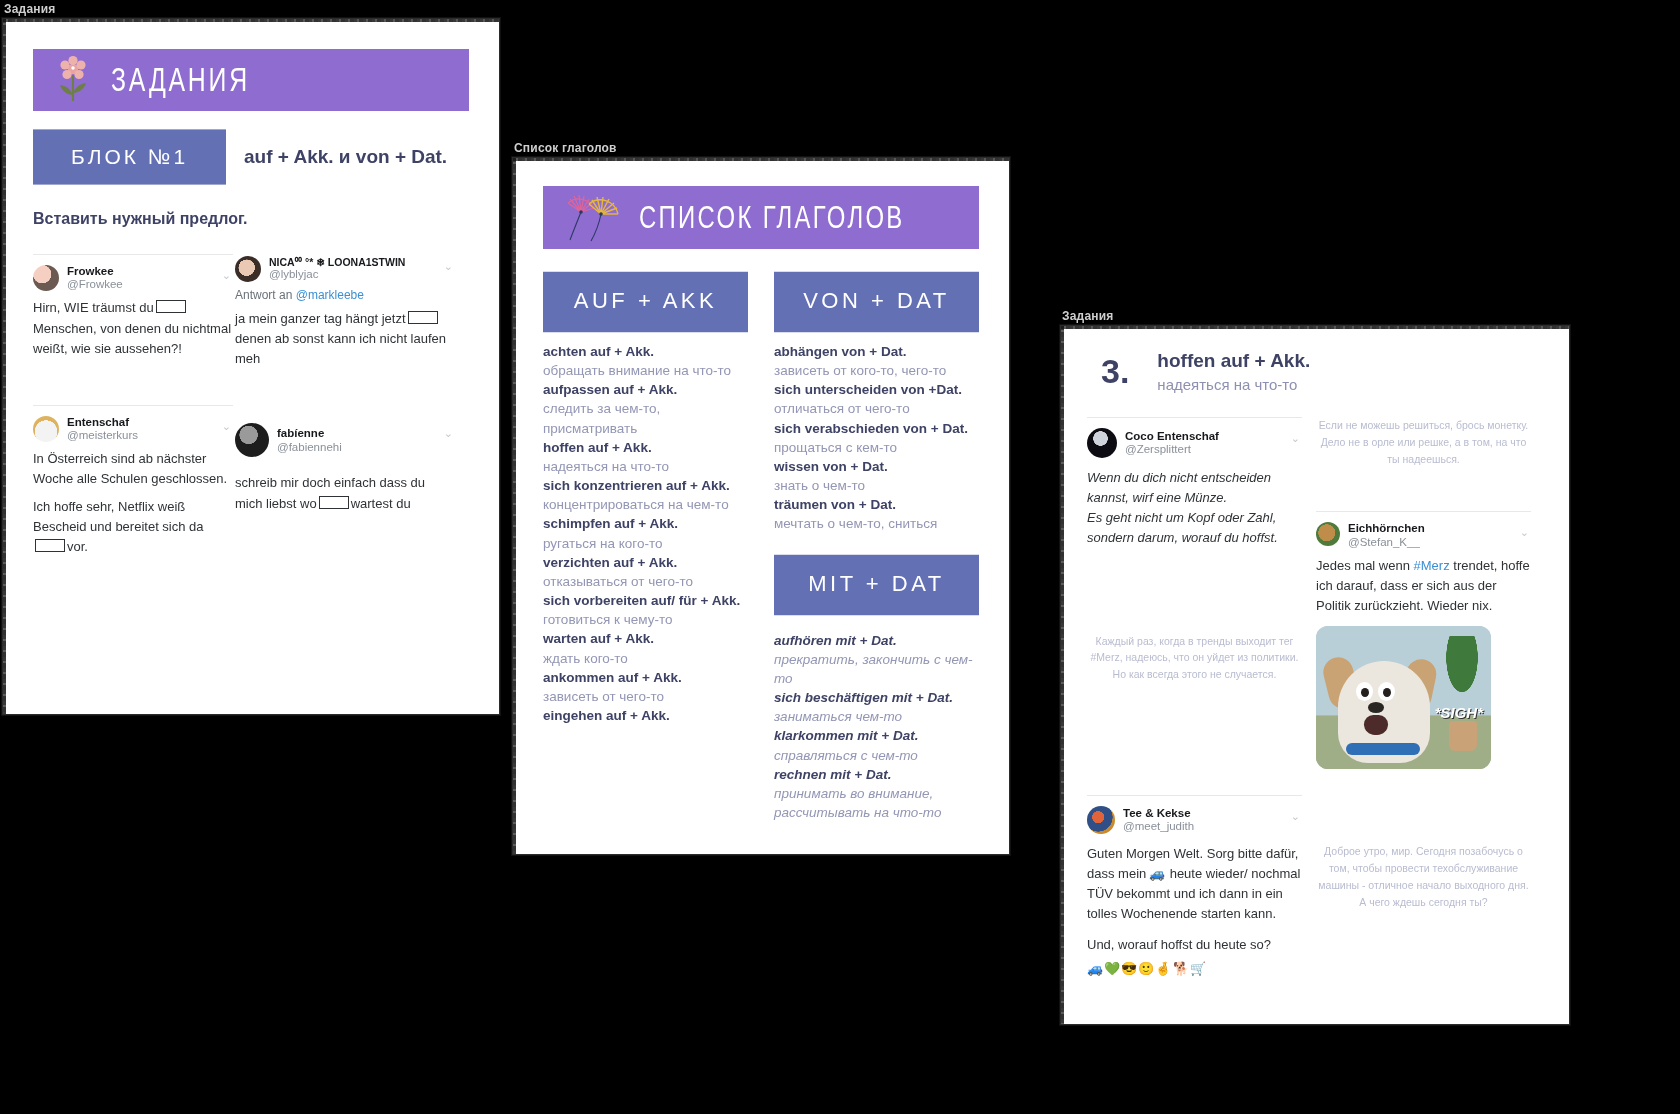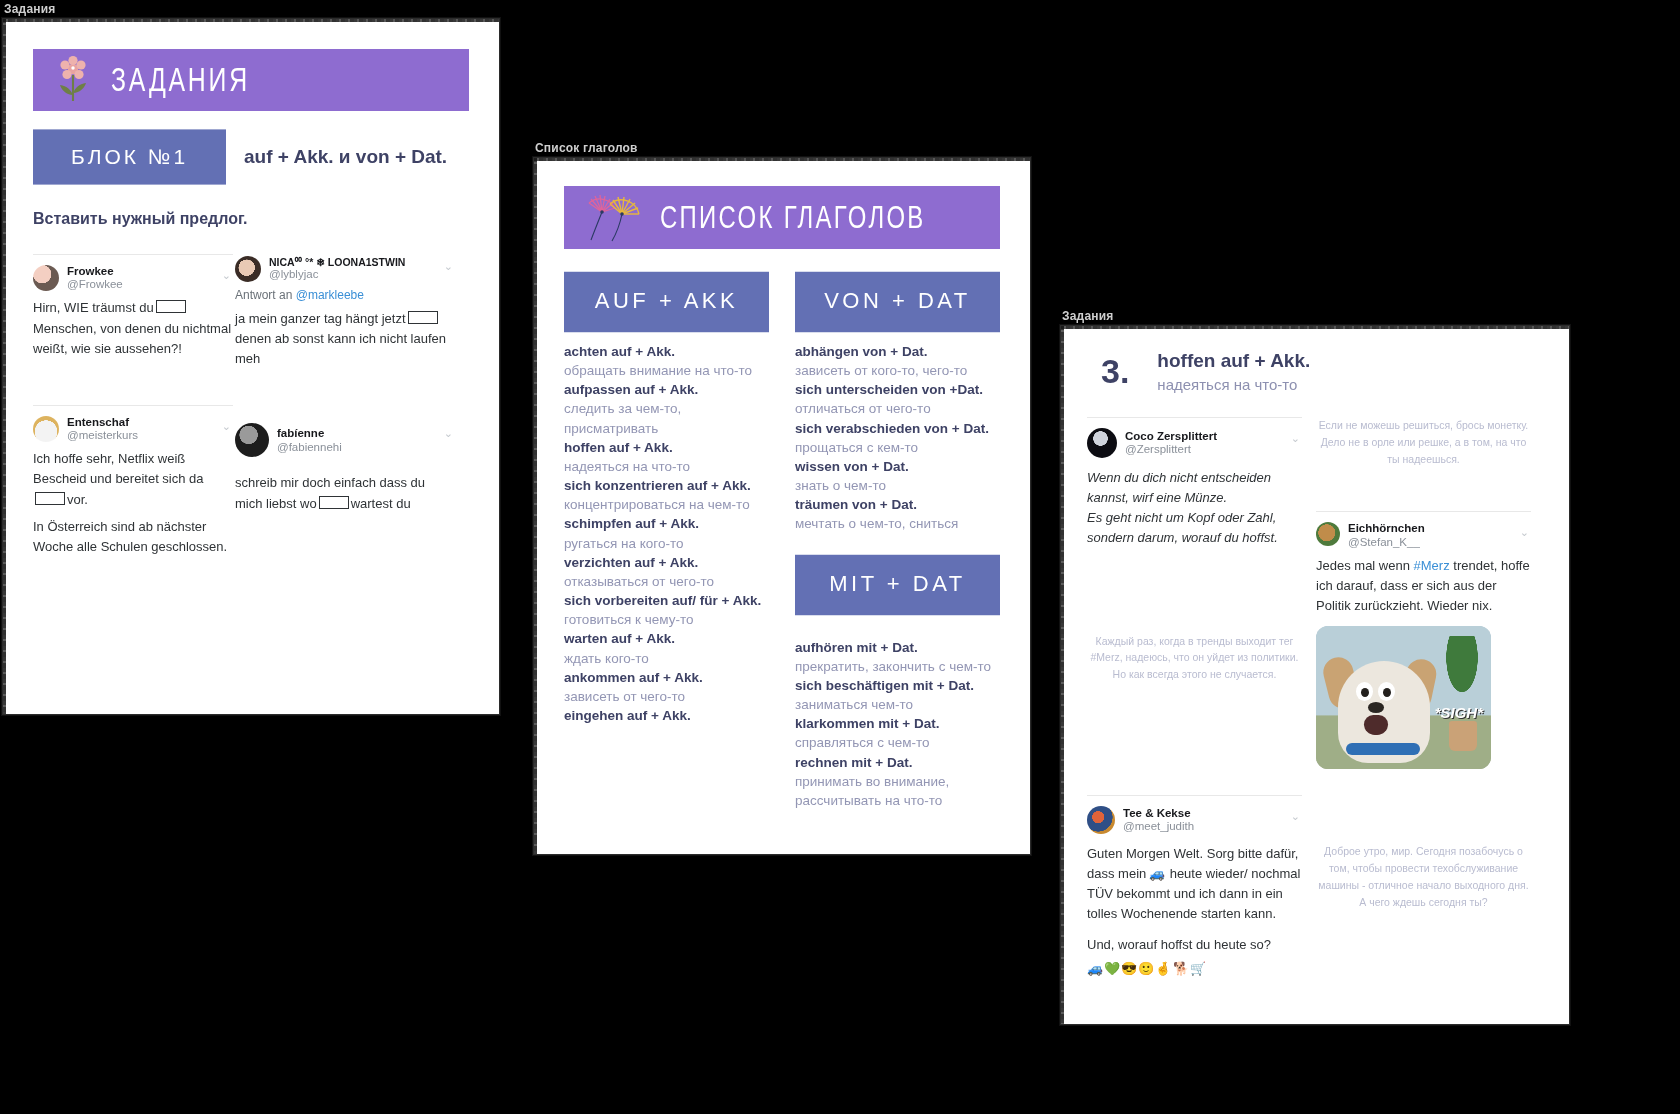--- a/index.html
+++ b/index.html
@@ -188,24 +188,24 @@
 
             <div class="tw" style="margin-top:38px;">
               <div class="tw-head">
                 <div class="avatar av-duck"></div>
                 <div class="tw-names">
                   <div class="tw-name">Entenschaf</div>
                   <div class="tw-handle">@meisterkurs</div>
                 </div>
                 <div class="chev">⌄</div>
               </div>
+              <div class="tw-body">In Österreich sind ab nächster Woche alle Schulen geschlossen.</div>
               <div class="tw-body">
                 <span>Ich hoffe sehr, Netflix weiß Bescheid und bereitet sich da</span><span class="blank"></span><span>vor.</span>
               </div>
-              <div class="tw-body">In Österreich sind ab nächster Woche alle Schulen geschlossen.</div>
             </div>
           </div>
 
           <div style="width:220px;">
             <div class="tw noline" style="margin-top:-8px;">
               <div class="tw-head">
                 <div class="avatar av-kpop"></div>
                 <div class="tw-names">
                   <div class="tw-name" style="font-size:10.5px;">NICA⁰⁰ °* ❄ LOONA1STWIN</div>
                   <div class="tw-handle">@lyblyjac</div>
@@ -234,21 +234,21 @@
                 <span>schreib mir doch einfach dass du mich liebst wo</span><span class="blank"></span><span>wartest du</span>
               </div>
             </div>
           </div>
 
         </div>
       </div>
     </div>
   </div>
 
-  <div class="window" style="left:533px; top:141px; width:498px;">
+  <div class="window" style="left:512px; top:141px; width:498px;">
     <div class="win-title">Список глаголов</div>
     <div class="win-frame" style="width:498px; height:698px;">
       <div class="win-topnoise"></div>
       <div class="win-leftnoise"></div>
       <div class="sheet" style="padding:28px 30px 0 30px;">
 
         <div class="banner" style="height:63px;">
           <svg class="flower" style="width:62px;height:56px;" viewBox="0 0 62 56">
             <g stroke="#2b3a63" stroke-width="1.1" fill="none">
               <path d="M20 22 C16 32 12 42 9 50"></path>
@@ -328,21 +328,21 @@
               <div class="v-ru">прощаться с кем-то</div>
               <div class="v-de">wissen von + Dat.</div>
               <div class="v-ru">знать о чем-то</div>
               <div class="v-de">träumen von + Dat.</div>
               <div class="v-ru">мечтать о чем-то, сниться</div>
             </div>
 
             <div class="verbhead" style="margin-top:24px;">
               <span>MIT + DAT</span>
             </div>
-            <div style="margin-top:26px;">
+            <div style="margin-top:19px;font-style:italic;">
               <div class="v-de">aufhören mit + Dat.</div>
               <div class="v-ru">прекратить, закончить с чем-то</div>
               <div class="v-de">sich beschäftigen mit + Dat.</div>
               <div class="v-ru">заниматься чем-то</div>
               <div class="v-de">klarkommen mit + Dat.</div>
               <div class="v-ru">справляться с чем-то</div>
               <div class="v-de">rechnen mit + Dat.</div>
               <div class="v-ru">принимать во внимание, рассчитывать на что-то</div>
             </div>
           </div>
@@ -368,21 +368,21 @@
         </div>
 
         <div style="display:flex; gap:14px; margin-top:24px;">
 
           <div style="width:215px;">
 
             <div class="tw">
               <div class="tw-head">
                 <div class="avatar av-coco" style="width:30px;height:30px;"></div>
                 <div class="tw-names" style="padding-top:2px;">
-                  <div class="tw-name">Coco Zersplittert</div>
+                  <div class="tw-name">Coco Entenschaf</div>
                   <div class="tw-handle">@Zersplittert</div>
                 </div>
                 <div class="chev">⌄</div>
               </div>
               <div class="tw-body" style="white-space:pre-line; margin-top:10px;font-style:italic;">Wenn du dich nicht entscheiden kannst, wirf eine Münze.
 Es geht nicht um Kopf oder Zahl, sondern darum, worauf du hoffst.</div>
             </div>
 
             <div class="faded" style="margin-top:76px; white-space:pre-line;">Каждый раз, когда в тренды выходит тег
 #Merz, надеюсь, что он уйдет из политики.

